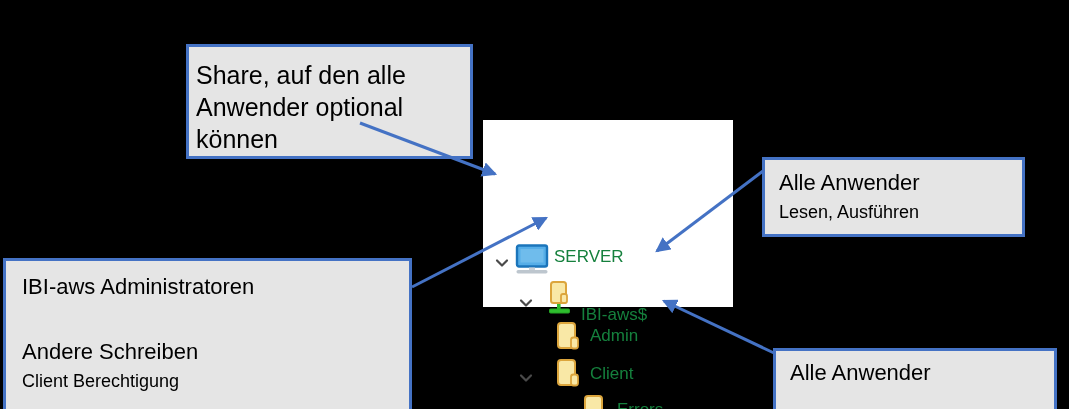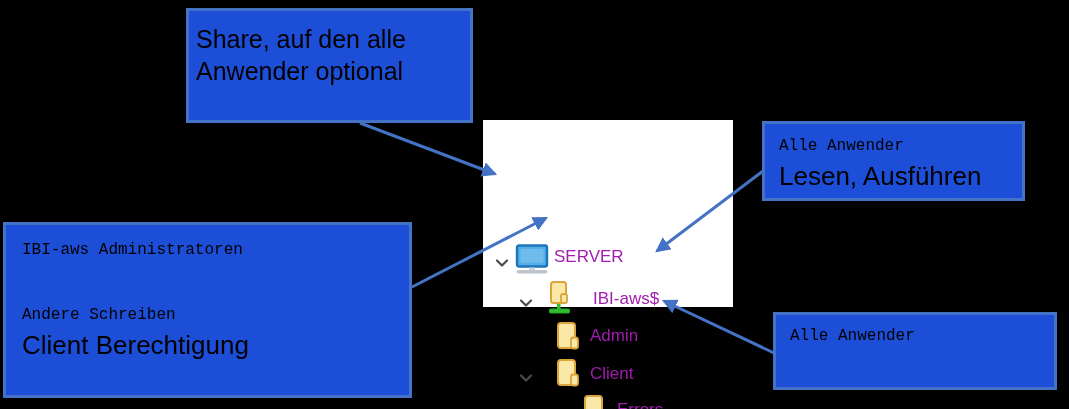--- a/index.html
+++ b/index.html
@@ -5,44 +5,45 @@
   html,body { margin:0; padding:0; background:#000; }
   .canvas {
     position:relative; width:1069px; height:409px;
     background:#000000; overflow:hidden;
     font-family:"Liberation Sans", sans-serif;
   }
 
   
   .callout {
     position:absolute; box-sizing:border-box;
-    background:#1d4ed8; border:3px solid #4472C4;
+    background:#e5e5e5; border:3px solid #4472C4;
     color:#000000;
+    margin-top:36px;
   }
   .co-line { white-space:nowrap; }
-  .co-sm { font-size:16px; line-height:27px;font-family:Liberation Mono, monospace; }
-  .co-lg { font-size:26px; line-height:33px; }
+  .co-sm { font-size:22px; line-height:27px; }
+  .co-lg { font-size:18px; line-height:33px; }
   .co-gap { height:38px; }
 
   .callout-share  { left:186px; top:8px;   width:287px; height:115px; padding:12px 6px 0 7px; }
   .callout-share .co-line { font-size:25px; line-height:32px; }
   .callout-admins { left:3px;   top:222px; width:409px; height:176px; padding:12px 6px 0 16px; }
   .callout-client { left:762px; top:121px; width:263px; height:80px;  padding:9px 6px 0 14px; }
   .callout-errors { left:773px; top:312px; width:284px; height:78px;  padding:8px 6px 0 14px; }
 
   
   .tree-panel {
     position:absolute; left:483px; top:120px; width:250px; height:187px;
     background:#ffffff; z-index:1;
   }
   .tree-row { position:absolute; height:30px; left:0; width:100%; }
   .tree-row > span { position:absolute; display:inline-block; }
   .chevron { width:14px; height:10px; }
   .t-label {
-    font-size:17px; color:#a21caf; white-space:nowrap; top:3px;
+    font-size:17px; color:#15803d; white-space:nowrap; top:3px;
   }
   .row-server { top:124px; }
   .row-ibi    { top:163px; }
   .row-admin  { top:202px; }
   .row-client { top:239px; }
   .row-errors { top:275px; }
 
   
   .arrows {
     position:absolute; left:0; top:0; width:1069px; height:409px;
@@ -50,20 +51,21 @@
   }
 </style>
 </head>
 <body>
 
 <div class="canvas">
 
   <div class="callout callout-share">
     <div class="co-line">Share, auf den alle</div>
     <div class="co-line">Anwender optional</div>
+    <div class="co-line">können</div>
   </div>
 
   <div class="callout callout-admins">
     <div class="co-line co-sm">IBI-aws Administratoren</div>
     <div class="co-gap"></div>
     <div class="co-line co-sm">Andere Schreiben</div>
     <div class="co-line co-lg">Client Berechtigung</div>
   </div>
 
   <div class="callout callout-client">
@@ -101,21 +103,21 @@
           </svg>
       </span>
       <span style="left:63px; top:-2px;">
         <svg width="28" height="37" viewBox="0 0 28 37">
           <rect x="5" y="1" width="15" height="21" rx="2.5" fill="#F9E8A6" stroke="#DCA53C" stroke-width="2"></rect>
           <rect x="15" y="13" width="6" height="9" rx="2" fill="#F9E8A6" stroke="#DCA53C" stroke-width="1.8"></rect>
           <rect x="11" y="23" width="3.6" height="5" fill="#2EBE2E"></rect>
           <rect x="3.5" y="28" width="20" height="4" rx="1" fill="#2EBE2E" stroke="#24A524" stroke-width="1"></rect>
         </svg>
       </span>
-      <span class="t-label" style="left:98px; top:6px;margin-left:12px;">IBI-aws$</span>
+      <span class="t-label" style="left:98px; top:22px;">IBI-aws$</span>
     </div>
 
     <div class="tree-row row-admin">
       <span style="left:74px; top:0;">
         <svg width="23" height="29" viewBox="0 0 23 29">
           <rect x="1" y="1" width="17" height="25" rx="3" fill="#F9E8A6" stroke="#DCA53C" stroke-width="2"></rect>
           <rect x="14" y="15.5" width="7" height="11" rx="2.5" fill="#F9E8A6" stroke="#DCA53C" stroke-width="1.8"></rect>
         </svg>
       </span>
       <span class="t-label" style="left:107px; top:4px;">Admin</span>

